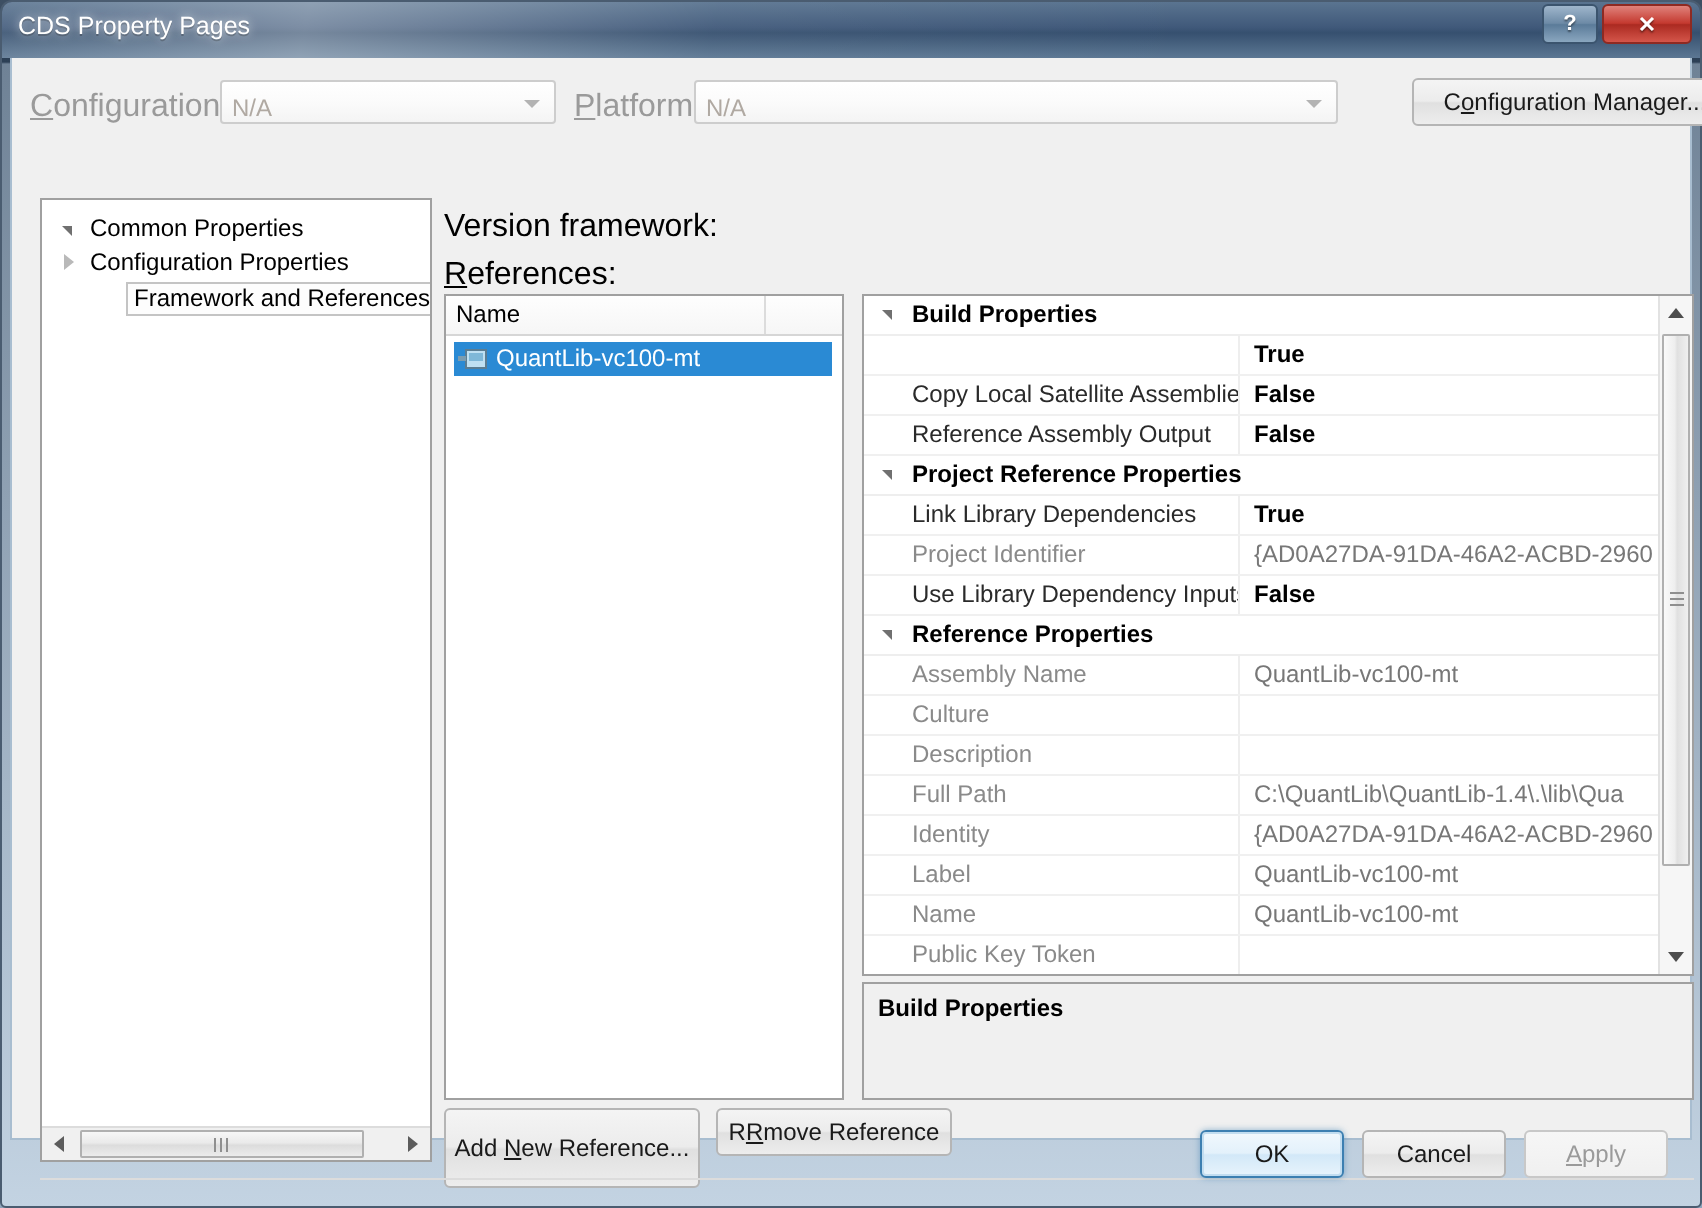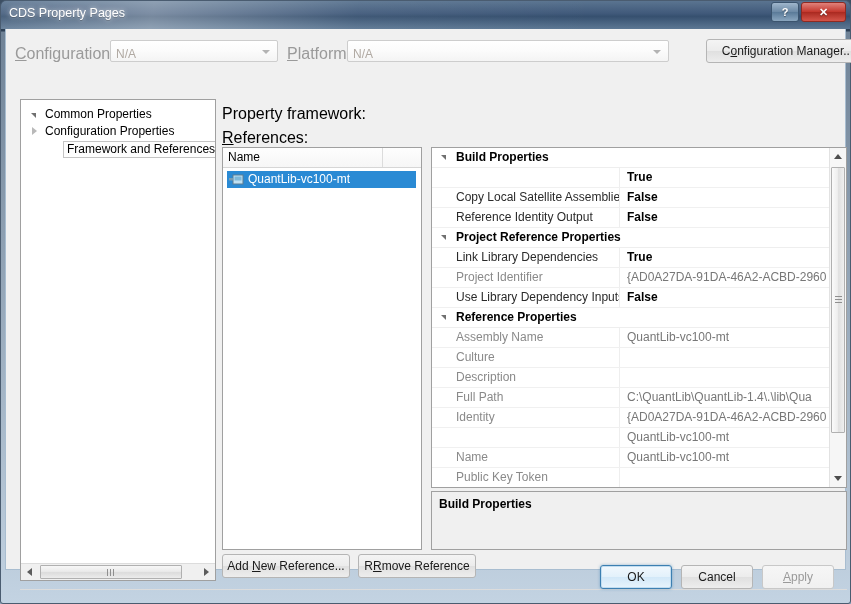--- a/index.html
+++ b/index.html
@@ -544,21 +544,21 @@
         <div class="hs-arrow left">
             <i></i>
           </div>
         <div class="hs-thumb"></div>
         <div class="hs-arrow right">
             <i></i>
           </div>
       </div>
     </div>
 
-    <div class="lbl" style="left:216px; top:76px;">Property framework:</div>
+    <div class="lbl" style="left:216px; top:76px;">Version framework:</div>
 
     <div class="lbl" style="left:216px; top:100px;"><span class="mn">R</span><span>eferences:</span></div>
 
     <div class="refs-list">
       <div class="refs-header">
         <div class="col col1">Name</div>
         <div class="col col2"></div>
       </div>
       <div class="ref-item">
         <svg class="ref-icon" viewBox="0 0 15 11">
@@ -580,21 +580,21 @@
             <span class="pg-splitter"></span>
             <span class="pg-val v-bold">True</span>
           </div>
           <div class="pg-row">
             <span class="pg-splitter"></span>
             <span class="pg-name n-dark">Copy Local Satellite Assemblies</span>
             <span class="pg-val v-bold">False</span>
           </div>
           <div class="pg-row">
             <span class="pg-splitter"></span>
-            <span class="pg-name n-dark">Reference Identity Output</span>
+            <span class="pg-name n-dark">Reference Assembly Output</span>
             <span class="pg-val v-bold">False</span>
           </div>
           <div class="pg-row pg-cat">
             <span class="cat-tw"></span>
             <span class="cat-name">Project Reference Properties</span>
           </div>
           <div class="pg-row">
             <span class="pg-splitter"></span>
             <span class="pg-name n-dark">Link Library Dependencies</span>
             <span class="pg-val v-bold">True</span>
@@ -633,20 +633,21 @@
             <span class="pg-name n-gray">Full Path</span>
             <span class="pg-val v-gray">C:\QuantLib\QuantLib-1.4\.\lib\Qua</span>
           </div>
           <div class="pg-row">
             <span class="pg-splitter"></span>
             <span class="pg-name n-gray">Identity</span>
             <span class="pg-val v-gray">{AD0A27DA-91DA-46A2-ACBD-2960</span>
           </div>
           <div class="pg-row">
             <span class="pg-splitter"></span>
+            <span class="pg-name n-gray">Label</span>
             <span class="pg-val v-gray">QuantLib-vc100-mt</span>
           </div>
           <div class="pg-row">
             <span class="pg-splitter"></span>
             <span class="pg-name n-gray">Name</span>
             <span class="pg-val v-gray">QuantLib-vc100-mt</span>
           </div>
           <div class="pg-row">
             <span class="pg-splitter"></span>
             <span class="pg-name n-gray">Public Key Token</span>
@@ -662,21 +663,21 @@
             <i></i>
           </div>
       </div>
     </div>
 
     <div class="descpane">
       <div class="desc-title">Build Properties</div>
       <div class="desc-body"></div>
     </div>
 
-    <div class="btn" style="left:216px; top:525px; width:128px; height:24px;">
+    <div class="btn" style="left:216px; top:525px; width:128px; height:40px;">
       <span>Add <span class="mn">N</span>ew Reference...</span>
     </div>
     <div class="btn" style="left:352px; top:525px; width:118px; height:24px;">
       <span>R<span class="mn">R</span>move Reference</span>
     </div>
 
     <div class="sep-line"></div>
   </div>
 
   <div class="btn default" style="left:600px; top:565px; width:72px; height:24px;">OK</div>

